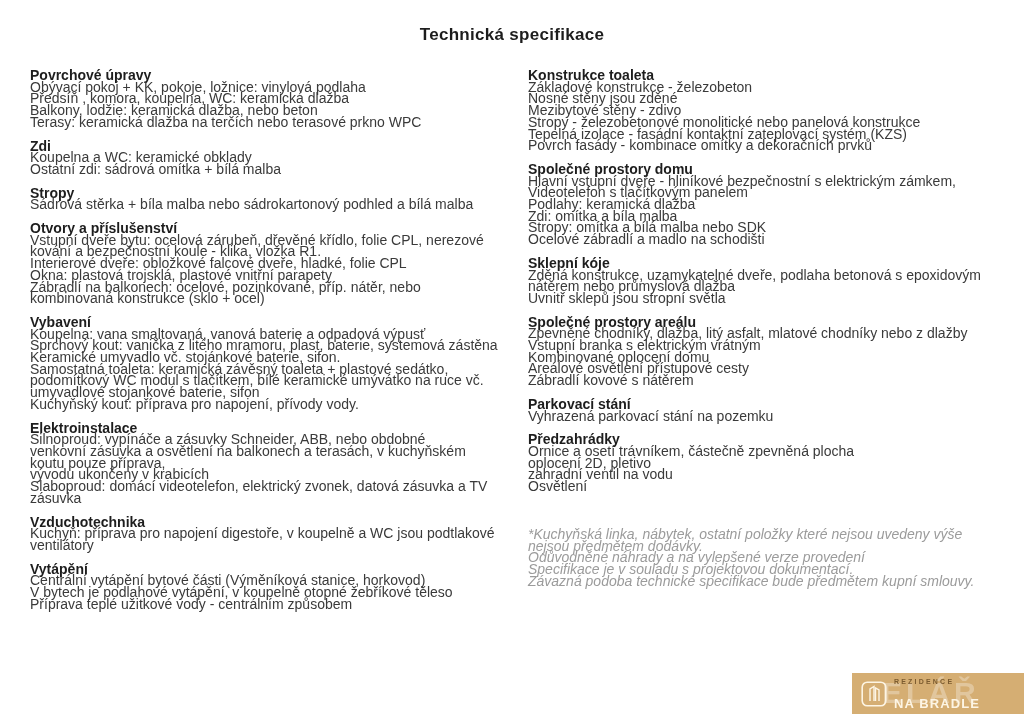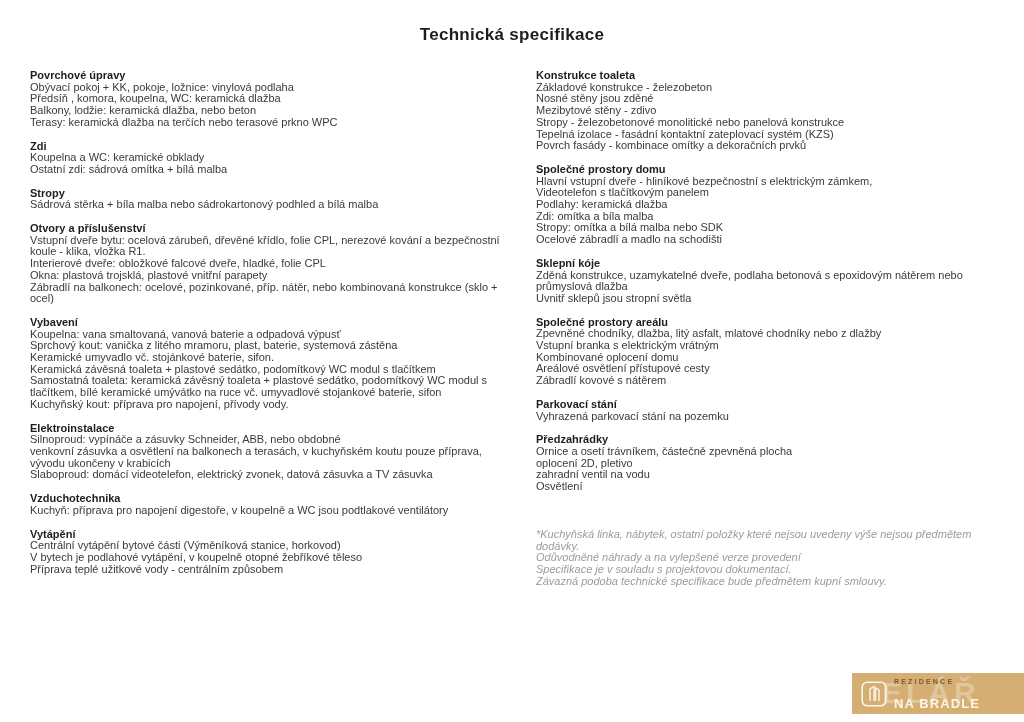--- a/index.html
+++ b/index.html
@@ -12,21 +12,21 @@
   }
   .title{
     text-align:center;
     font-size:17px;font-weight:700;
     color:#1d1d1d;letter-spacing:.3px;
     margin:26px 0 0 0;line-height:1;
   }
   .content{
     display:flex;
     margin:27px 0 0 30px;
-    font-size:11px;line-height:11.7px;gap:8px;
+    font-size:14px;line-height:11.7px;
   }
   .col-left{width:472px;margin-right:26px;flex:0 0 auto;}
   .col-right{width:466px;flex:0 0 auto;}
   .heading{
     font-weight:700;color:#1d1d1d;
     margin-top:12px;
   }
   .sections > .heading:first-child{margin-top:0;}
   .line{color:#3a3a3a;}
   .footnotes{
@@ -83,21 +83,20 @@
           <div class="line">Sádrová stěrka + bíla malba nebo sádrokartonový podhled a bílá malba</div>
           <div class="heading">Otvory a příslušenství</div>
           <div class="line">Vstupní dveře bytu:  ocelová zárubeň, dřevěné křídlo, folie CPL, nerezové kování a bezpečnostní koule - klika, vložka R1.</div>
           <div class="line">Interierové dveře: obložkové falcové dveře, hladké, folie CPL</div>
           <div class="line">Okna: plastová trojsklá, plastové vnitřní parapety</div>
           <div class="line">Zábradlí na balkonech: ocelové, pozinkované, příp. nátěr, nebo kombinovaná konstrukce (sklo + ocel)</div>
           <div class="heading">Vybavení</div>
           <div class="line">Koupelna: vana smaltovaná,  vanová baterie a odpadová výpusť</div>
           <div class="line">Sprchový kout: vanička z litého mramoru, plast, baterie, systemová zástěna</div>
           <div class="line">Keramické umyvadlo vč. stojánkové baterie, sifon.</div>
-          <div class="line">Keramická závěsná toaleta + plastové sedátko, podomítkový WC modul s tlačítkem</div>
           <div class="line">Samostatná toaleta: keramická závěsný toaleta + plastové sedátko, podomítkový WC modul s tlačítkem, bílé keramické umývátko na ruce vč. umyvadlové stojankové baterie, sifon</div>
           <div class="line">Kuchyňský kout: příprava pro napojení, přívody vody.</div>
           <div class="heading">Elektroinstalace</div>
           <div class="line">Silnoproud: vypínáče a zásuvky Schneider, ABB, nebo obdobné</div>
           <div class="line">venkovní zásuvka a osvětlení na balkonech a terasách, v kuchyňském koutu pouze příprava,</div>
           <div class="line">vývodu ukončeny v krabicích</div>
           <div class="line">Slaboproud: domácí videotelefon, elektrický zvonek, datová zásuvka a TV zásuvka</div>
           <div class="heading">Vzduchotechnika</div>
           <div class="line">Kuchyň: příprava pro napojení digestoře, v koupelně a WC jsou podtlakové ventilátory</div>
           <div class="heading">Vytápění</div>

